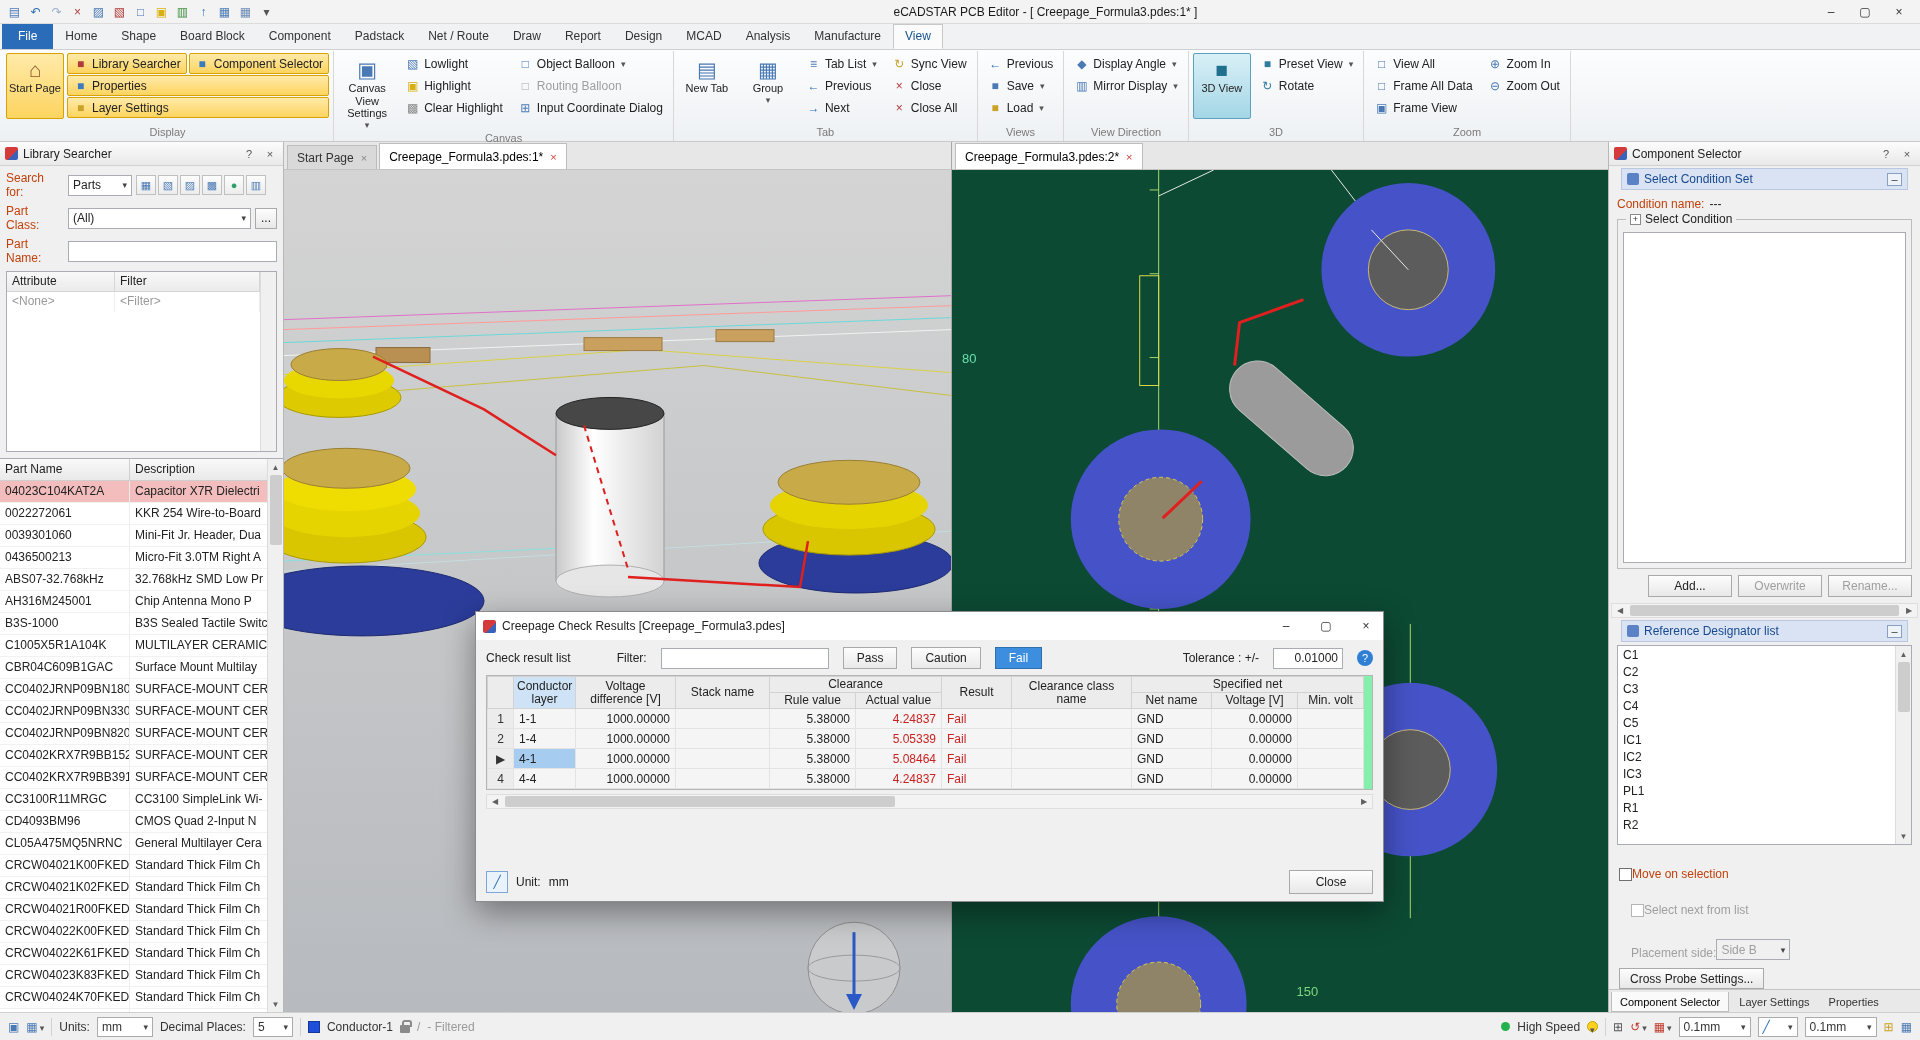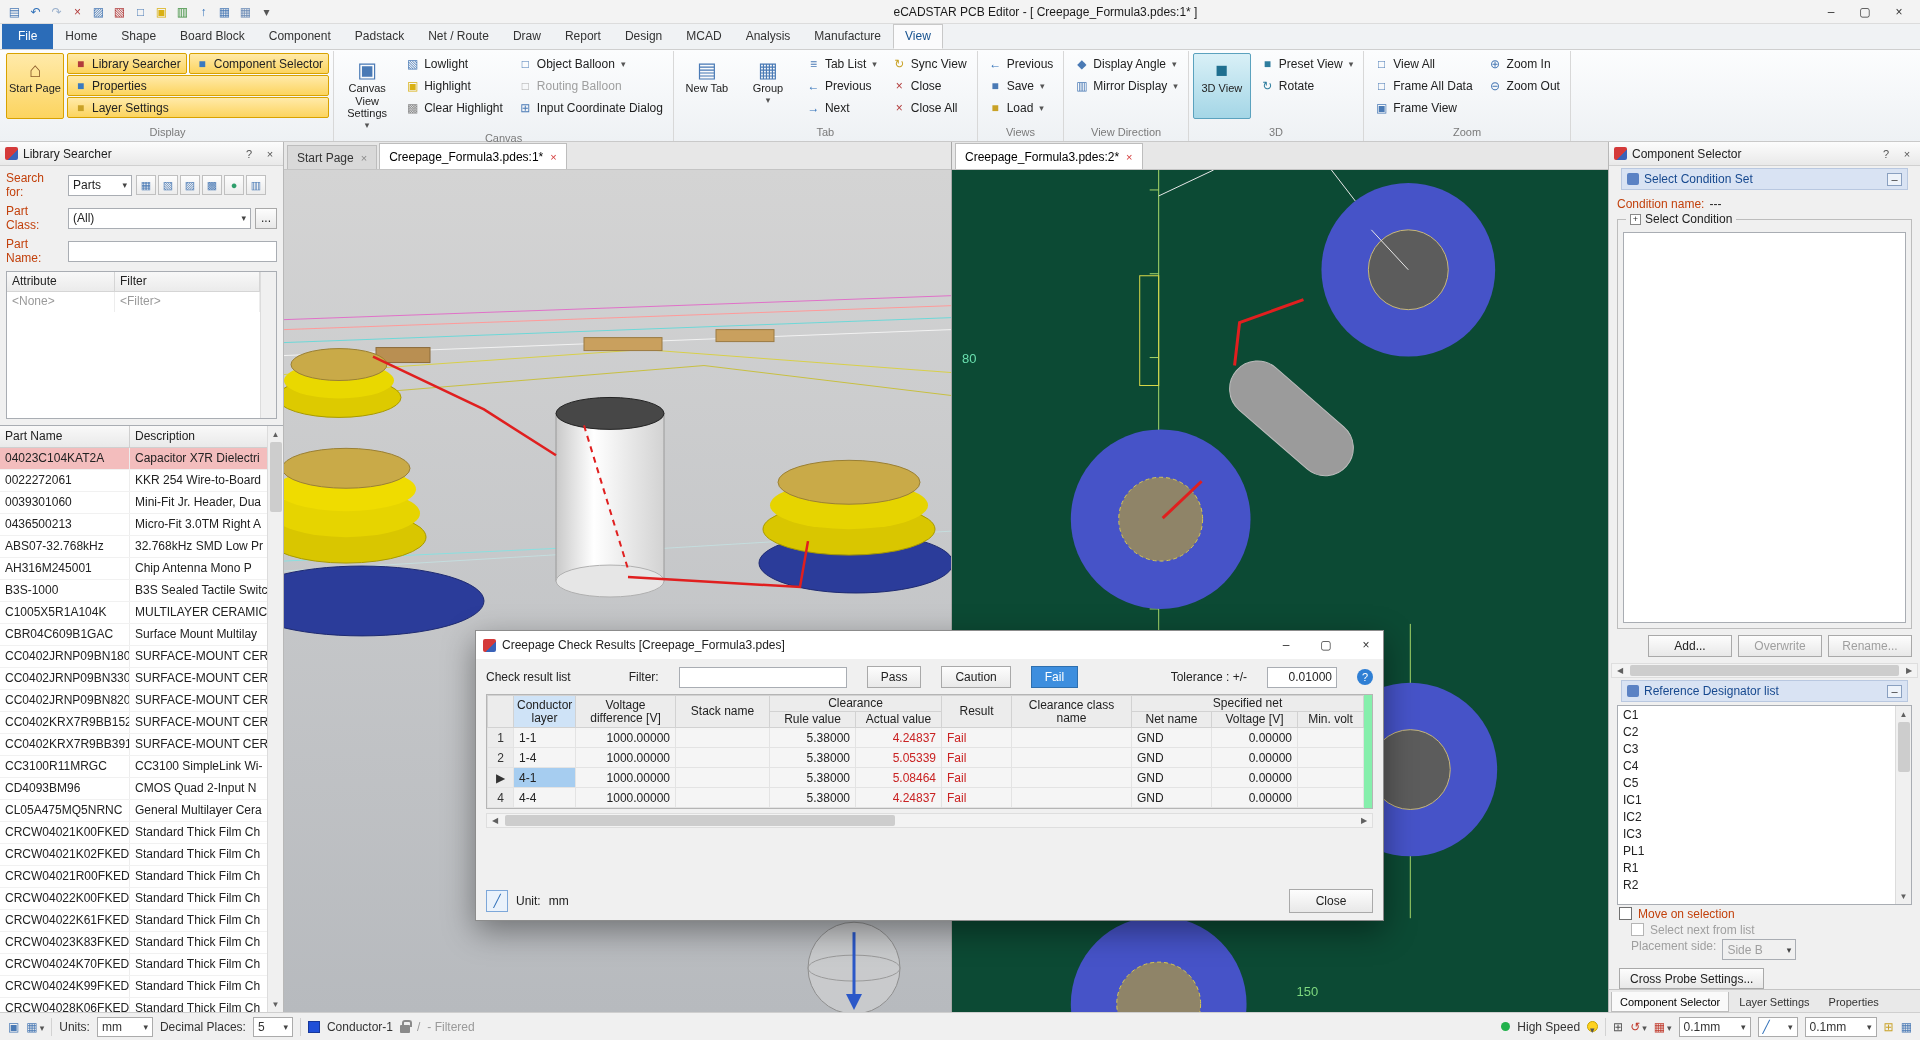--- a/index.html
+++ b/index.html
@@ -56,21 +56,21 @@
   .formrow{display:flex;align-items:center;gap:4px;padding:5px 6px 0;flex:none}
   .flabel{color:#c2410c}
   .w58{width:58px;flex:none}
   .combo{background:#fff;border:1px solid #a9adb3;height:21px;display:flex;align-items:center;padding:0 4px;position:relative}
   .combo::after{content:"▾";font-size:9px;color:#444;margin-left:auto;padding-left:4px}
   .w64{width:64px}
   .flex1{flex:1;min-width:0}
   .tinybtn{width:20px;height:20px;border:1px solid #c0c0c0;background:linear-gradient(#fdfdfd,#ececec);display:flex;align-items:center;justify-content:center;font-size:11px}
   .pushbtn{height:21px;border:1px solid #a9a9a9;background:linear-gradient(#fdfdfd,#e8e8e8);padding:0 6px;display:flex;align-items:center;justify-content:center}
   .inputbox{background:#fff;border:1px solid #a9adb3;height:21px}
-  .attrbox{margin:6px 6px 0;background:#fff;border:1px solid #a9adb3;height:148px;display:flex;flex:none}
+  .attrbox{margin:6px 6px 0;background:#fff;border:1px solid #a9adb3;height:181px;display:flex;flex:none}
   .attrmain{flex:1;display:flex;flex-direction:column}
   .attrhead{display:flex;height:20px;background:linear-gradient(#f8f8f8,#ebebeb);border-bottom:1px solid #d5d5d5}
   .ah{padding:2px 5px;border-right:1px solid #d5d5d5}
   .ah.c1{width:108px;flex:none}.ah.c2{flex:1}
   .attrrow{display:flex;height:20px}
   .ar{padding:2px 5px;color:#9a9a9a;border-right:1px solid #ededed}
   .ar.c1{width:108px;flex:none}.ar.c2{flex:1}
   .attrscroll{width:16px;background:#f0f0f0;border-left:1px solid #dcdcdc}
   .partsarea{flex:1;display:flex;margin-top:6px;border-top:1px solid #a9adb3;background:#fff;overflow:hidden}
   .partswrap{flex:1;display:flex;flex-direction:column;overflow:hidden}
@@ -110,35 +110,35 @@
   .plusbox::before{content:"+"}
   .gb-list{flex:1;background:#fff;border:1px solid #a9adb3}
   .btnrow{display:flex;gap:6px;justify-content:flex-end;padding:6px 8px;flex:none}
   .wbtn{min-width:84px;height:22px;border:1px solid #a9a9a9;background:linear-gradient(#fdfdfd,#e8e8e8);display:flex;align-items:center;justify-content:center}
   .wbtn.dis{color:#9f9f9f}
   .hscroll{height:15px;flex:none;margin:0 2px;background:#f3f3f3;border:1px solid #dedede;display:flex;align-items:center}
   .hthumb{height:11px;background:#cdcdcd;border-radius:2px;flex:1;margin:0 2px}
   .reflist{height:200px;flex:none;margin:3px 8px 0;background:#fff;border:1px solid #a9adb3;display:flex;overflow:hidden}
   .refitems{flex:1;overflow:hidden;padding-top:1px}
   .refitem{height:17px;padding:1px 5px}
-  .chkrow{display:flex;align-items:flex-start;gap:6px;padding:2px 10px 0;flex:none}
+  .chkrow{display:flex;align-items:flex-end;padding:22px 10px 0;flex:none}
   .chk{width:13px;height:13px;border:1px solid #707070;background:#fff;flex:none}
   .chkrow.dis,.chkrow.dis .flabel{color:#9f9f9f}
   .chkrow.dis .chk{border-color:#b5b5b5}
   .combo.dis{background:#f0f0f0;color:#9f9f9f}
   .crossprobe{margin:8px 10px 0;align-self:flex-start;padding:0 10px}
   .bottomtabs{margin-top:auto;height:23px;flex:none;display:flex;align-items:flex-end;background:#e9e9e9;border-top:1px solid #c4c4c4;padding-left:2px;gap:1px}
   .btab{height:20px;display:flex;align-items:center;padding:0 8px;font-size:11px;color:#333;border:1px solid transparent;border-top:none}
   .btab.active{background:#fafafa;border-color:#bdbdbd;border-top:none;color:#000}
 
   
-  .dialog{position:absolute;left:475px;top:630px;width:909px;height:291px;background:#f0f0f0;border:1px solid #8c8c8c;box-shadow:0 10px 30px rgba(0,0,0,.4);display:flex;flex-direction:column;z-index:100}
+  .dialog{position:absolute;left:475px;top:611px;width:909px;height:291px;background:#f0f0f0;border:1px solid #8c8c8c;box-shadow:0 10px 30px rgba(0,0,0,.4);display:flex;flex-direction:column;z-index:100}
   .dlgtitle{height:28px;flex:none;background:#fff;display:flex;align-items:center;gap:6px;padding:0 0 0 7px}
   .dlgtitle .t{flex:1}
-  .dlgctrl{display:flex;align-items:center;gap:20px;padding:7px 10px 5px;flex:none}
+  .dlgctrl{display:flex;align-items:center;gap:14px;padding:7px 10px 5px;flex:none}
   .filterinput{width:168px}
   .tbtn{height:22px;padding:0 13px;border:1px solid #a9a9a9;background:linear-gradient(#fdfdfd,#e9e9e9);display:flex;align-items:center}
   .tbtn.sel{background:#3d8ede;border-color:#2e6fae;color:#fff}
   .tolinput{width:70px;justify-content:flex-end;display:flex;align-items:center}
   .qmark{width:16px;height:16px;border-radius:50%;background:#2f7fd4;color:#fff;display:flex;align-items:center;justify-content:center;font-size:11px}
   .dlgtable{margin:1px 10px;background:#86efac;border:1px solid #b5b5b5;overflow:hidden;flex:none}
   table{border-collapse:collapse;table-layout:fixed;width:876px;font-size:12px}
   th{background:#ececec;border:1px solid #d2d2d2;font-weight:normal;padding:1px 3px;text-align:center;line-height:1.1;overflow:hidden;white-space:normal}
   th.hl{background:#cfe3f7}
   td{border:1px solid #e3e3e3;background:#f5f5f5;height:20px;padding:1px 5px;overflow:hidden;white-space:nowrap}

